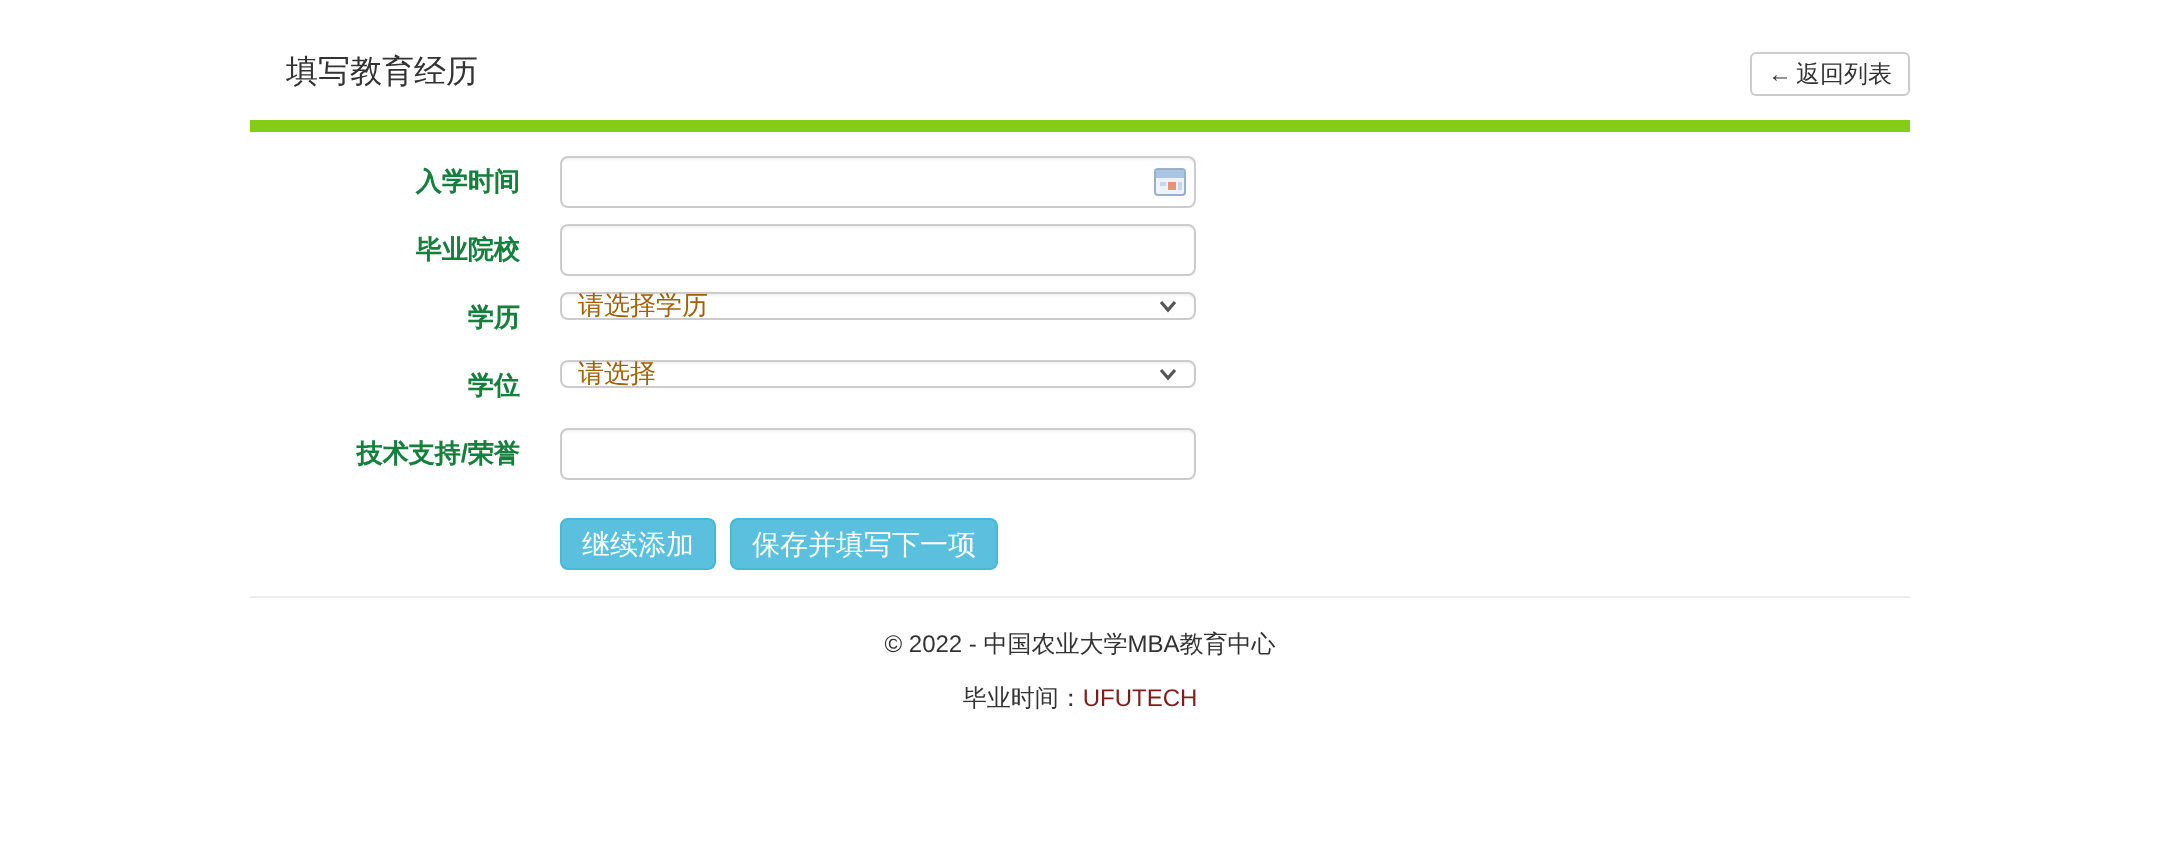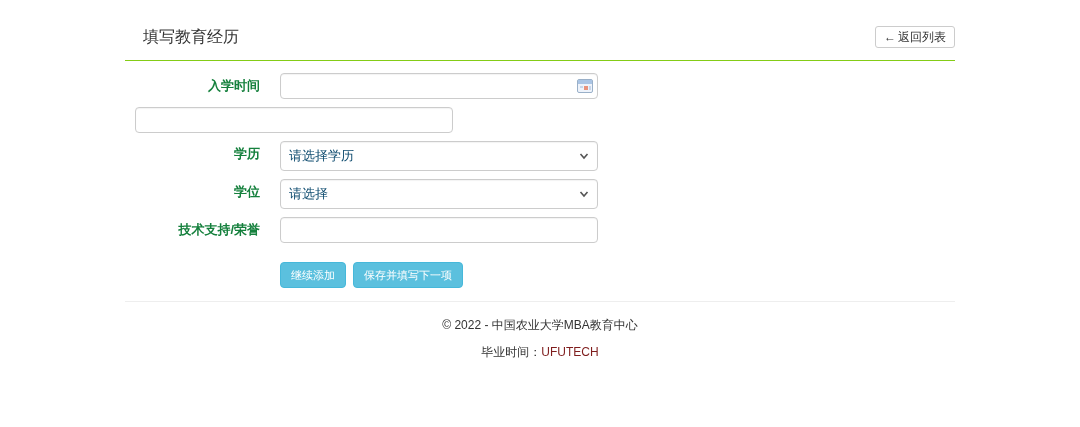--- a/index.html
+++ b/index.html
@@ -8,21 +8,21 @@
     background: #fff;
     font-family: "Liberation Sans", sans-serif;
     overflow: hidden;
   }
   .container { width: 830px; margin: 0 auto; position: relative; }
 
   
   .page-header {
     display: flex; align-items: center; justify-content: space-between;
     padding: 26px 0 12px 0;
-    border-bottom: 1px solid #84cc16;
+    border-bottom: 6px solid #84cc16;
   }
   .page-title {
     margin-left: 18px;
     font-size: 16px; color: #333; line-height: 22px;
   }
   .btn-back {
     display: inline-flex; align-items: center;
     background: #fff; border: 1px solid #ccc; border-radius: 3px;
     font-size: 12px; color: #333; padding: 3px 8px; line-height: 14px;
     cursor: pointer; font-family: "Liberation Sans", sans-serif;
@@ -45,33 +45,33 @@
     outline: none; background: #fff;
     font-family: "Liberation Sans", sans-serif;
   }
   .form-control.has-icon { padding-right: 26px; }
   .cal-icon {
     position: absolute; right: 5px; top: 5px; width: 16px; height: 15px;
     cursor: pointer;
   }
   .select-control {
     display: flex; align-items: center; justify-content: space-between;
-    width: 100%; height: 30px;
+    width: 100%; height: 14px;
     border: 1px solid #ccc; border-radius: 4px;
-    padding: 0 8px; font-size: 13px; color: #0c4a6e;
+    padding: 0 8px; font-size: 13px; color: #a16207;
     background: #fff; cursor: pointer;
     box-shadow: inset 0 1px 1px rgba(0,0,0,0.05);
   }
   .chevron { width: 10px; height: 10px; flex: 0 0 auto; margin-left: 6px; }
 
   
   .btn-row { margin-left: 155px; margin-top: 19px; display: flex; }
   .btn-info {
     background: #5bc0de; border: 1px solid #46b8da; color: #fff;
-    font-size: 11px; padding: 4px 10px; line-height: 16px;
+    font-size: 14px; padding: 4px 10px; line-height: 16px;
     border-radius: 4px; cursor: pointer; margin-right: 7px;
     font-family: "Liberation Sans", sans-serif;
   }
 
   
   .footer-divider {
     border: none; border-top: 1px solid #eee;
     margin: 13px 0 0 0;
   }
   .footer { text-align: center; font-size: 12px; color: #333; }
@@ -103,20 +103,21 @@
           <rect x="1" y="2" width="14" height="4" fill="#aac4e4"></rect>
           <rect x="7" y="8" width="4" height="4" fill="#e8927c"></rect>
           <rect x="3" y="8" width="3" height="2" fill="#c7d6ea"></rect>
           <rect x="12" y="8" width="2" height="4" fill="#c7d6ea"></rect>
         </svg>
       </div>
     </div>
 
 
     <div class="form-row">
+      <div class="form-label">毕业院校</div>
       <div class="control-wrap">
         <input class="form-control" type="text" value="" style="">
       </div>
     </div>
 
     <div class="form-row">
       <div class="form-label">学历</div>
       <div class="control-wrap">
         <div class="select-control">
           <span>请选择学历</span>

